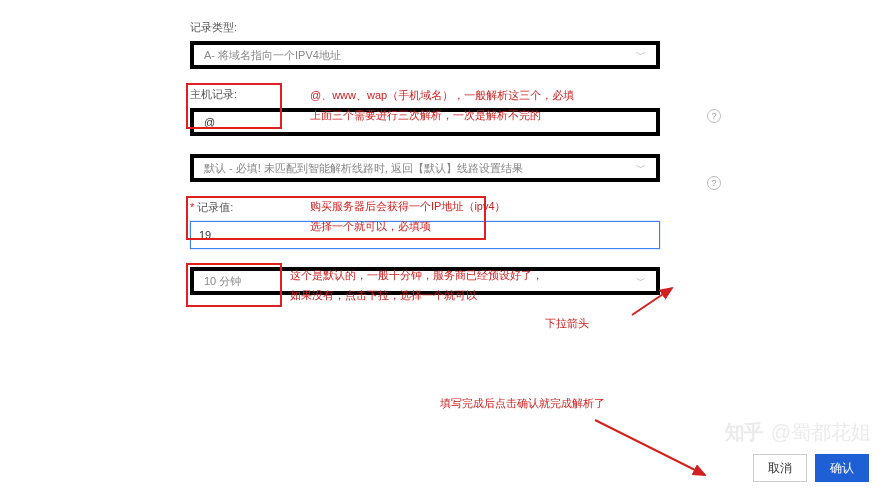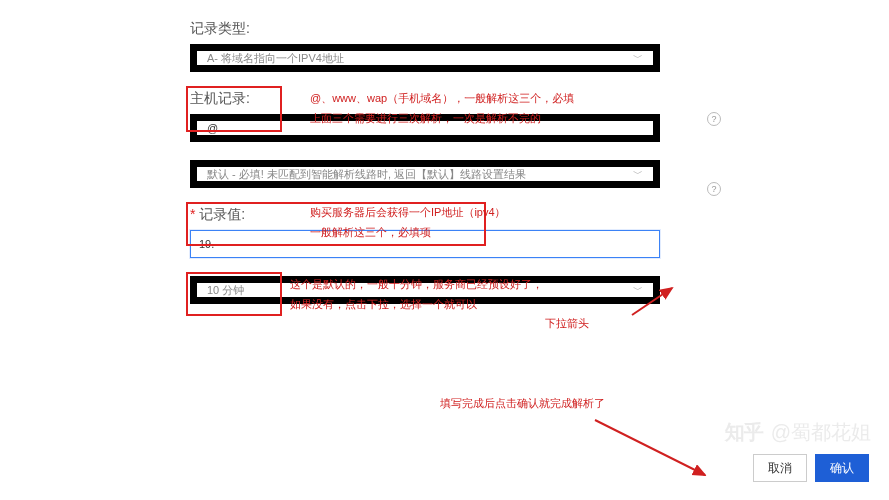--- a/index.html
+++ b/index.html
@@ -14,33 +14,33 @@
   overflow: hidden;
 }
 .form-container {
   padding: 20px 190px 0 190px;
 }
 .form-row {
   margin-bottom: 18px;
   position: relative;
 }
 .label {
-  font-size: 14px;
+  font-size: 11px;
   color: #555;
   margin-bottom: 6px;
   display: block;
 }
 .required::before {
   content: "* ";
   color: #e02020;
 }
 .select-box, .input-box {
   width: 470px;
   height: 28px;
-  border: 7px solid #000000;
+  border: 4px solid #000000;
   background: #fff;
   padding: 0 10px;
   font-size: 11px;
   color: #888;
   display: flex;
   align-items: center;
   justify-content: space-between;
 }
 .input-box { color: #333; }
 .chevron {
@@ -178,21 +178,21 @@
     <div class="help-icon">?</div>
   </div>
 
   <div class="form-row" style="position:relative;">
     <span class="label required">记录值:</span>
     <div class="input-box blue-highlight">
       <span>19.</span>
     </div>
     <div class="redbox2"></div>
     <div class="annotation" style="left:120px; top:-2px;">购买服务器后会获得一个IP地址（ipv4）</div>
-    <div class="annotation" style="left:120px; top:18px;">一般解析这三个，必填项</div>
+    <div class="annotation" style="left:120px; top:18px;">选择一个就可以，必填项</div>
   </div>
 
   <div class="form-row ttl-row" style="position:relative;">
     <div class="select-box">
       <span>10 分钟</span>
       <span class="chevron">﹀</span>
     </div>
     <div class="redbox3"></div>
     <div class="annotation" style="left:100px; top:20px;">如果没有，点击下拉，选择一个就可以</div>
     <div class="annotation" style="left:100px; top:0;">这个是默认的，一般十分钟，服务商已经预设好了，</div>

